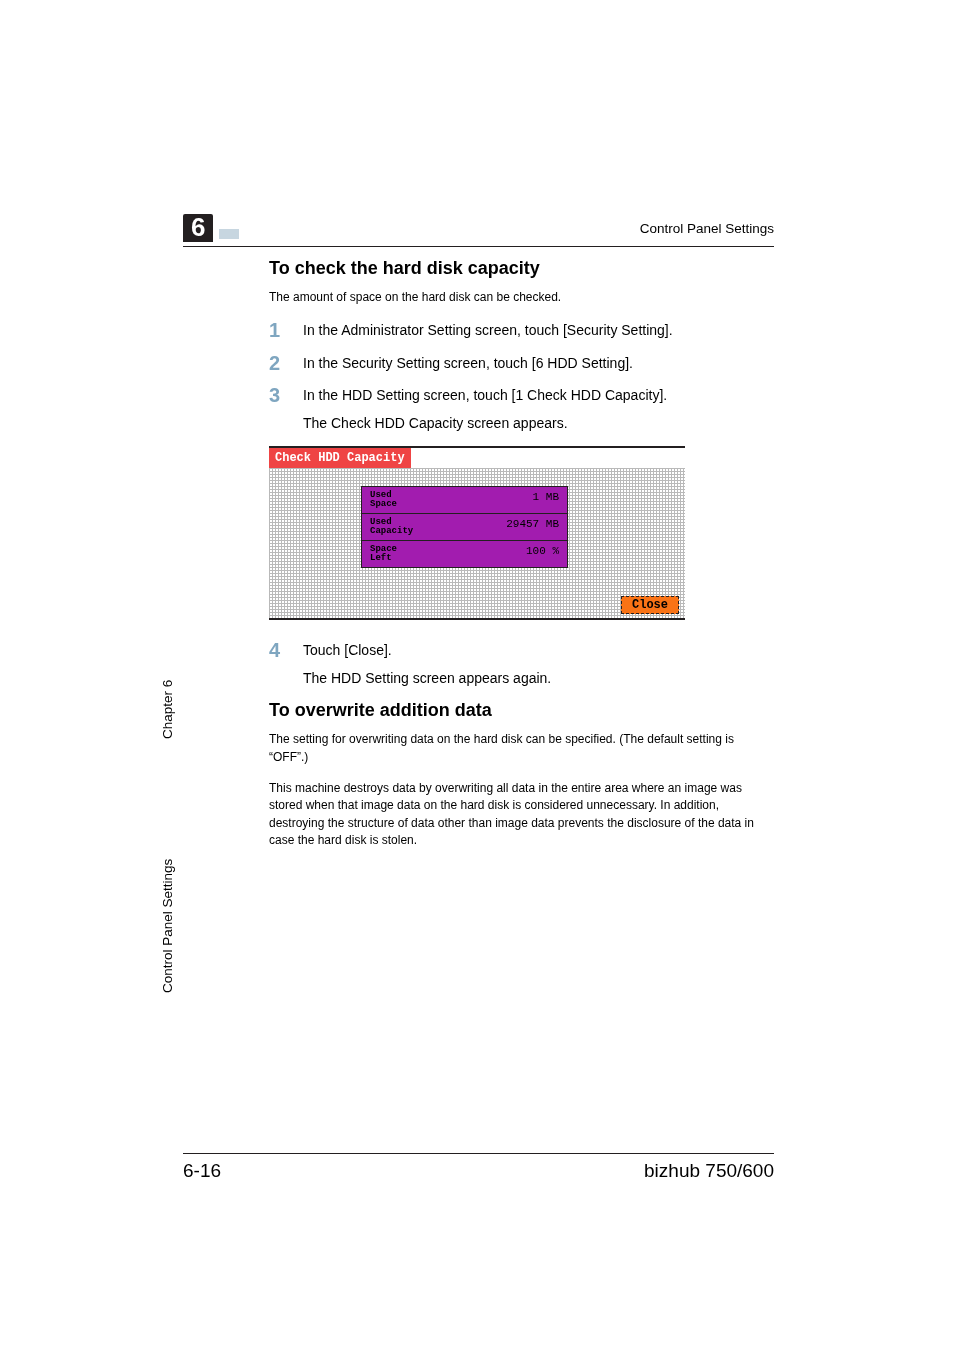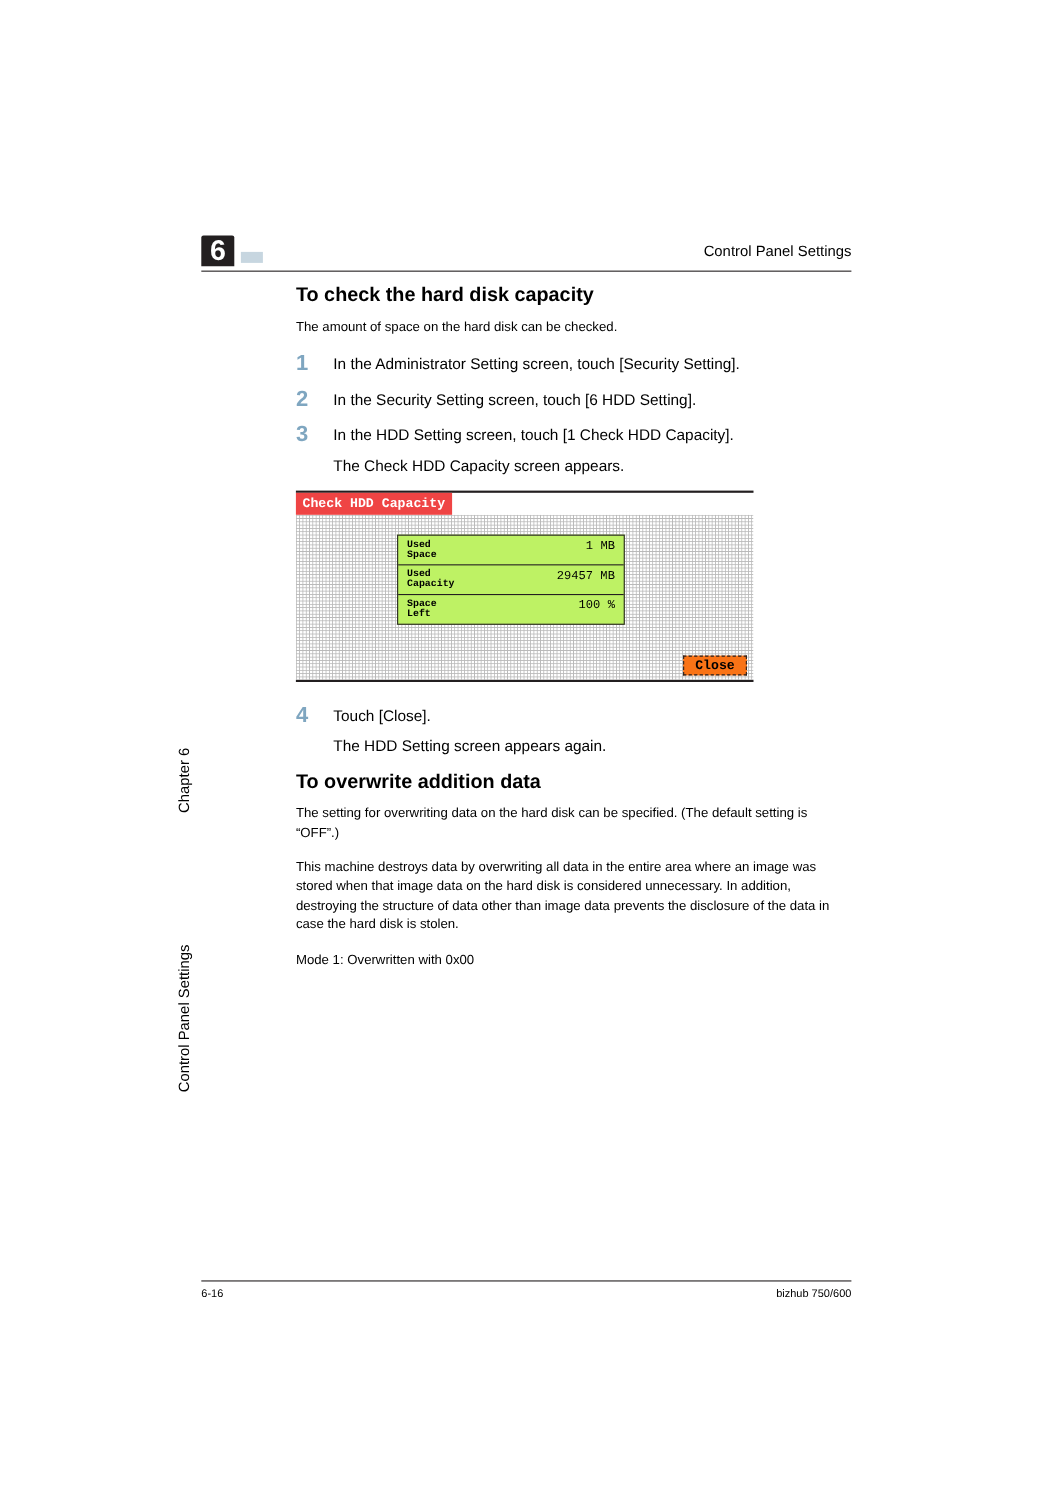--- a/index.html
+++ b/index.html
@@ -127,21 +127,21 @@
       linear-gradient(#808080 1px, transparent 1px),
       linear-gradient(90deg, #808080 1px, transparent 1px);
     background-size: 3px 3px;
     opacity: 0.55;
   }
   .device-panel {
     position: absolute;
     left: 92px;
     top: 18px;
     width: 205px;
-    background: #bef264;
+    background: #a21caf;
     border: 1px solid #231f20;
   }
   .device-row {
     display: flex;
     justify-content: space-between;
     font-size: 11px;
     padding: 4px 8px;
     border-bottom: 1px solid #231f20;
   }
   .device-row:last-child { border-bottom: none; }
@@ -180,21 +180,21 @@
 
   .footer {
     position: absolute;
     left: 183px;
     right: 180px;
     bottom: 168px;
     border-top: 1px solid #231f20;
     padding-top: 6px;
     display: flex;
     justify-content: space-between;
-    font-size: 10px;
+    font-size: 19px;
     text-align: right;
   }
 </style>
 </head>
 <body>
 
 <div class="page">
 
   <div class="header-row">
     <div class="chapter-badge">
@@ -255,21 +255,20 @@
       <div class="step-num">4</div>
       <div>
         <div class="step-text">Touch [Close].</div>
         <div class="step-subtext">The HDD Setting screen appears again.</div>
       </div>
     </div>
 
     <div class="section-heading" style="margin-top:6px;">To overwrite addition data</div>
     <div class="body-para">The setting for overwriting data on the hard disk can be specified. (The default setting is “OFF”.)</div>
     <div class="body-para">This machine destroys data by overwriting all data in the entire area where an image was stored when that image data on the hard disk is considered unnecessary. In addition, destroying the structure of data other than image data prevents the disclosure of the data in case the hard disk is stolen.</div>
-    <div class="body-para">Mode 1: Overwritten with 0x00</div>
   </div>
 
   <div class="side-tab">Chapter 6</div>
   <div class="side-tab2">Control Panel Settings</div>
 
   <div class="footer">
     <span>6-16</span>
     <span>bizhub 750/600</span>
   </div>
 

